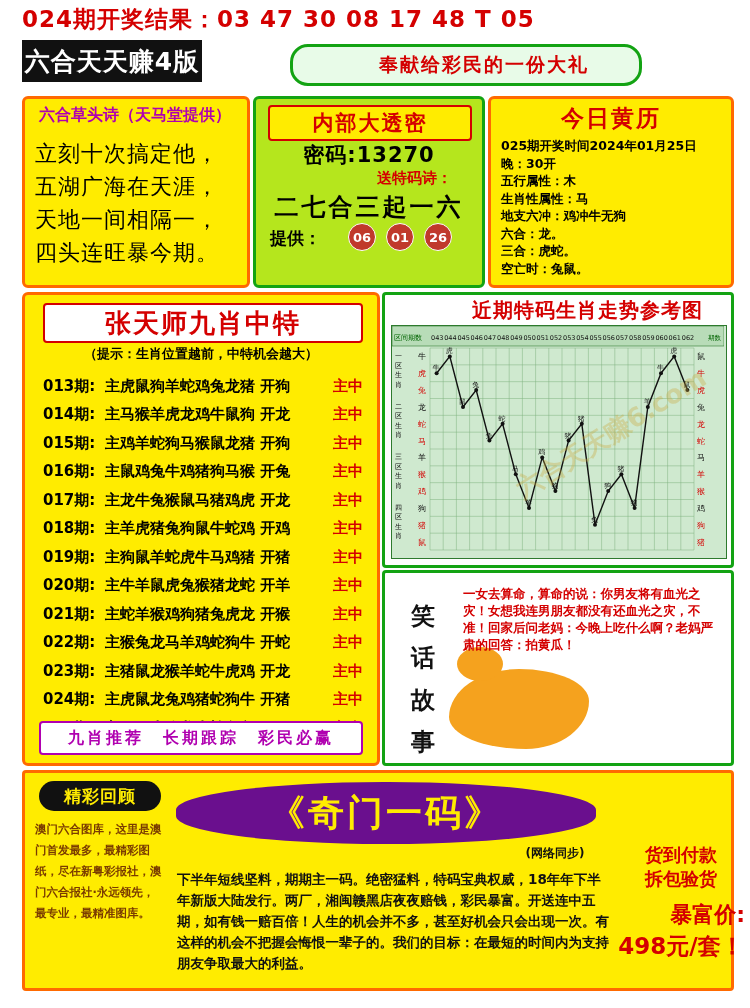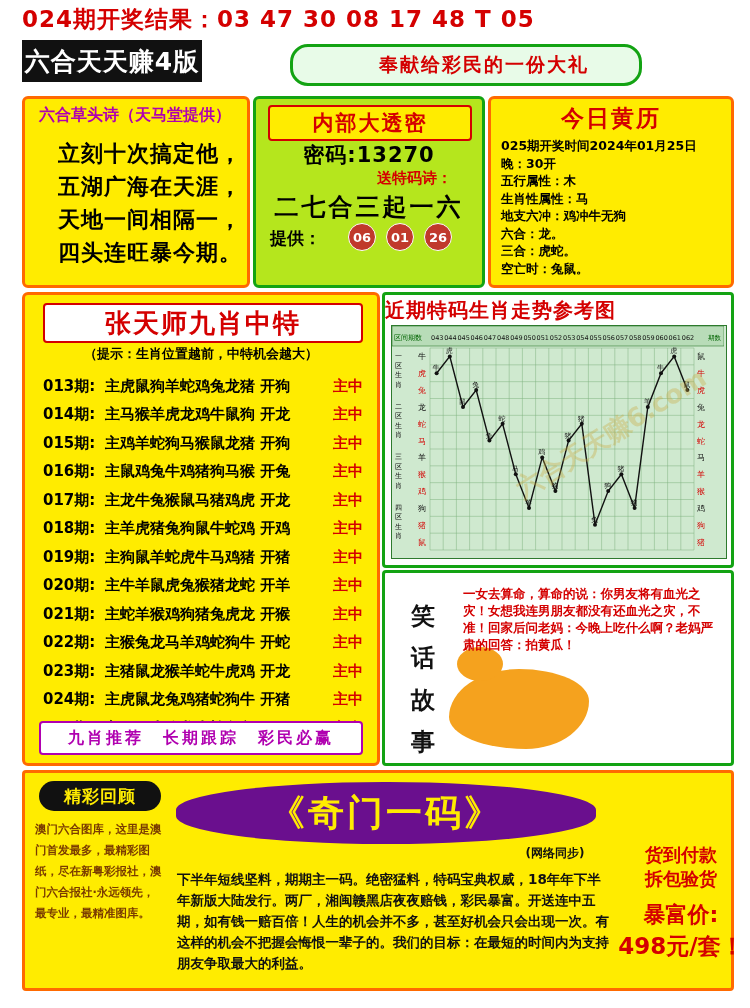--- a/index.html
+++ b/index.html
@@ -44,23 +44,22 @@
     position:absolute;left:22px;top:96px;width:222px;height:186px;
     background:#ffec00;border:3px solid #ff6a00;border-radius:6px;
   }
   .poem-title{
     position:absolute;left:8px;top:6px;width:204px;height:26px;
     color:#b000b0;font-size:16px;font-weight:bold;text-align:center;
     letter-spacing:0px;
   }
   .poem-lines{
     position:absolute;left:10px;top:38px;width:204px;
-    color:#000;font-weight:bold;font-size:22px;line-height:33px;
+    color:#000;font-weight:normal;font-size:22px;line-height:33px;
     letter-spacing:1px;
-    margin-left:23px;
   }
 
   .box-mid{
     position:absolute;left:253px;top:96px;width:226px;height:186px;
     background:#b5e61d;border:3px solid #13a313;border-radius:6px;
   }
   .mid-title{
     position:absolute;left:12px;top:6px;width:200px;height:32px;
     background:#ffec00;border:2px solid #d40000;border-radius:4px;
     color:#d40000;font-size:21px;font-weight:bold;
@@ -135,21 +134,21 @@
     color:#b000b0;font-size:16px;font-weight:bold;
     display:flex;align-items:center;justify-content:center;letter-spacing:3px;
   }
 
   
   .panel-chart{
     position:absolute;left:382px;top:292px;width:346px;height:270px;
     background:#ffffff;border:3px solid #13a313;border-radius:4px;
   }
   .chart-title{
-    position:absolute;left:0;top:2px;width:318px;text-align:left;
+    position:absolute;left:0;top:2px;width:318px;text-align:right;
     color:#d40000;font-size:20px;font-weight:bold;letter-spacing:1px;
   }
   .chart-area{
     position:absolute;left:6px;top:30px;width:334px;height:232px;
     background:#cfe9cf;
     border:1px solid #2d7a2d;
   }
   .chart-svg{position:absolute;left:0;top:0;}
   .wm{
     position:absolute;color:rgba(200,170,60,.35);
@@ -216,21 +215,21 @@
     color:#111;font-size:13.5px;line-height:21px;font-weight:bold;
   }
   .pay-box{
     position:absolute;left:594px;top:70px;width:124px;
   }
   .pay-line{
     color:#d40000;font-size:18px;font-weight:bold;line-height:24px;
     text-align:center;
   }
   .price-big{
-    position:absolute;left:592px;top:128px;width:128px;text-align:center;
+    position:absolute;left:592px;top:128px;width:128px;text-align:right;
     color:#d40000;font-size:22px;font-weight:bold;line-height:28px;
   }
   .price-val{
     position:absolute;left:592px;top:158px;width:128px;text-align:center;
     color:#d40000;font-size:23px;font-weight:bold;
   }
 </style>
 </head>
 <body>
 

